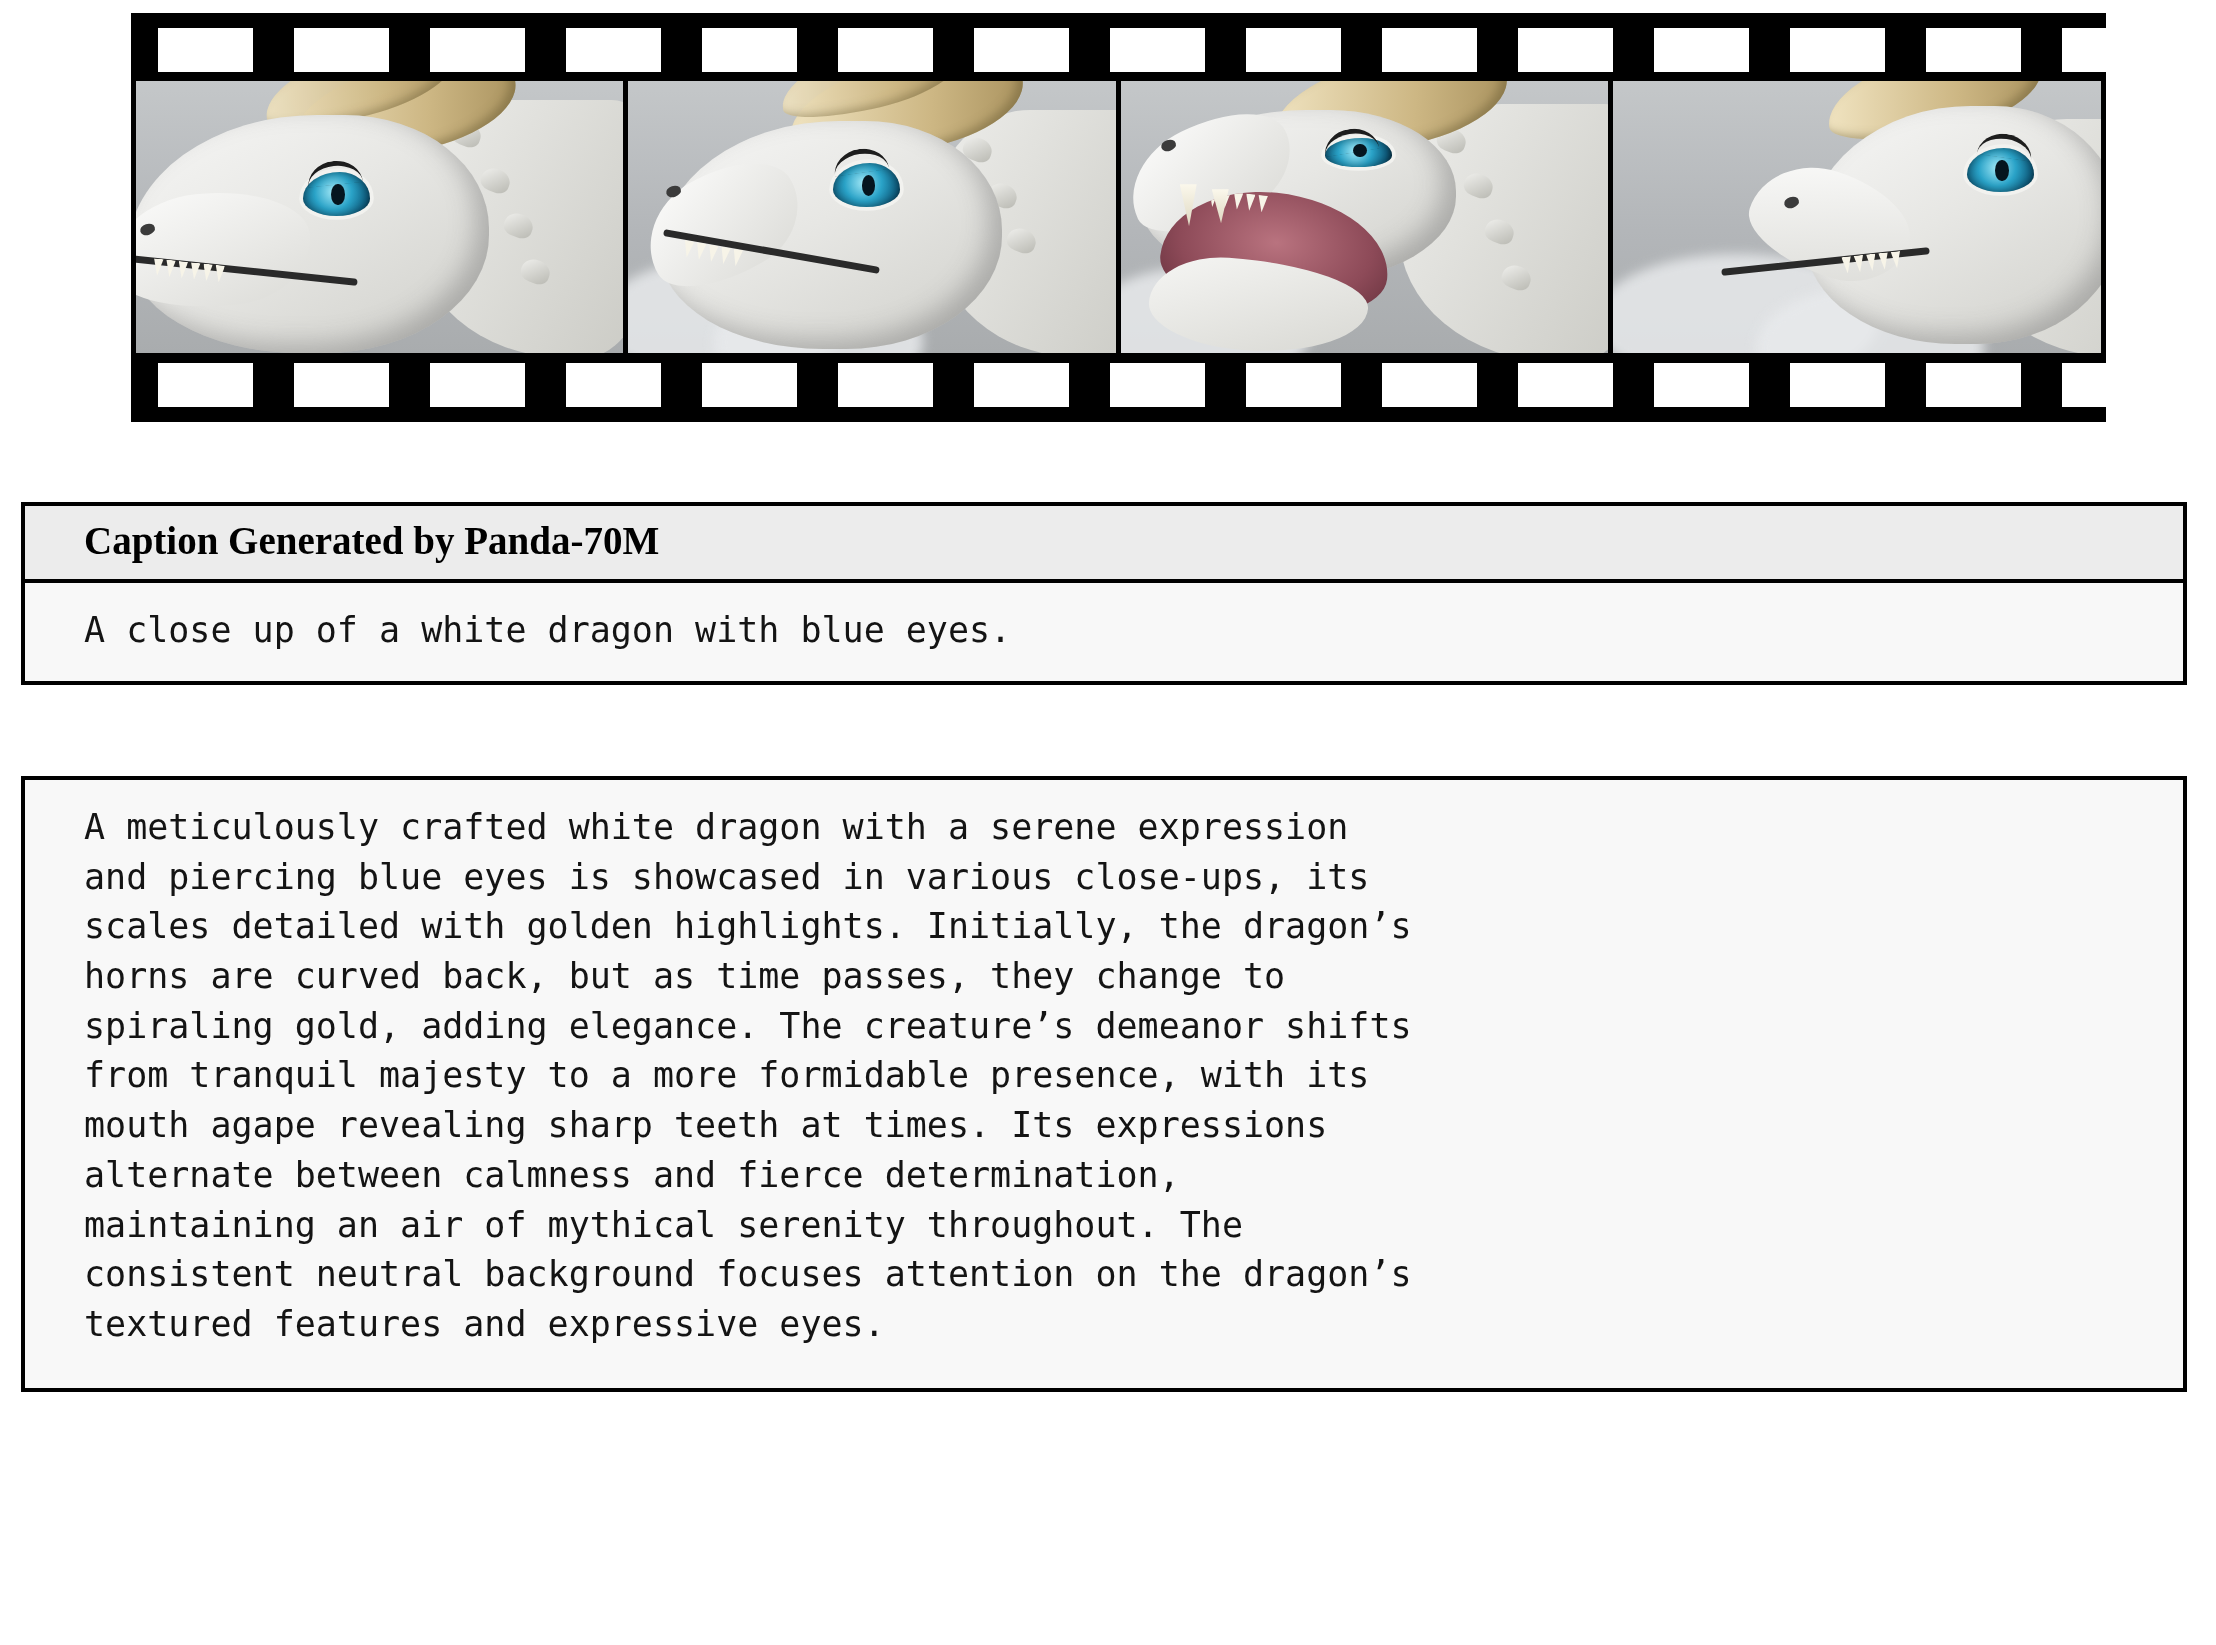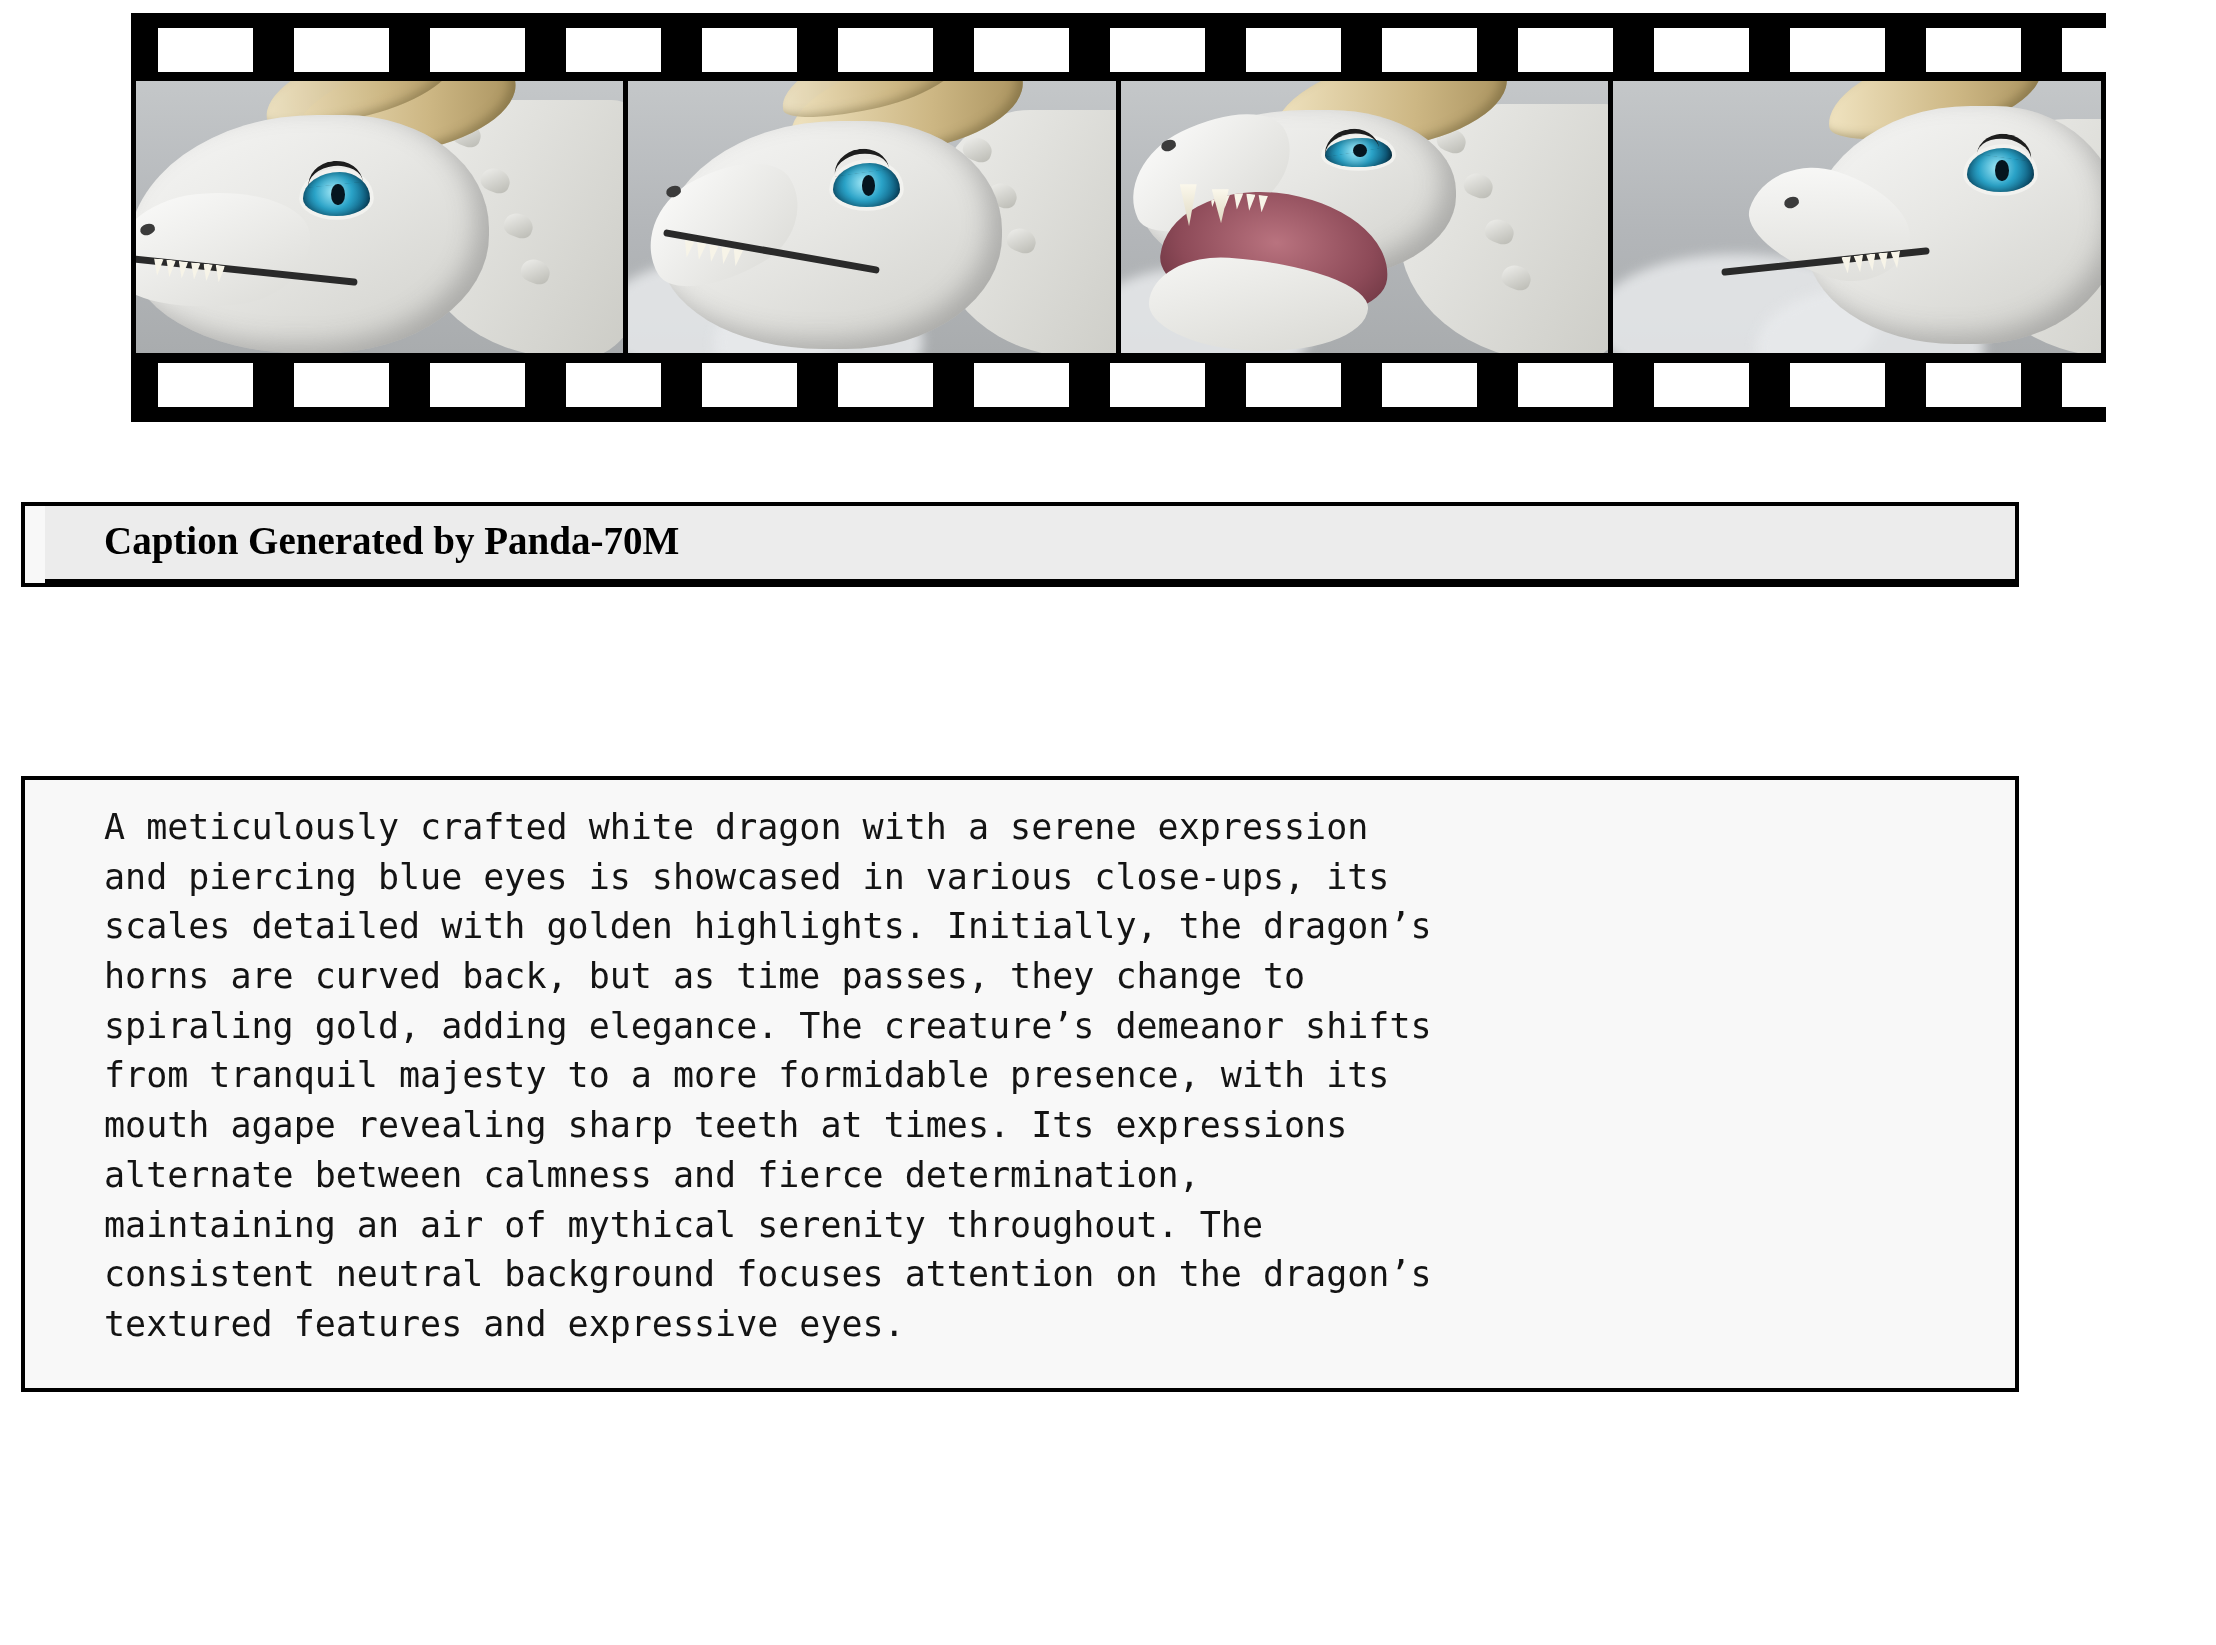--- a/index.html
+++ b/index.html
@@ -171,25 +171,24 @@
     position: absolute;
     width: 17px; height: 42px;
     background: linear-gradient(180deg, #fbf8ec, #ded8c2);
     clip-path: polygon(0 0, 100% 0, 55% 100%);
   }
 
   
   .box {
     position: absolute;
     left: 21px;
-    width: 1998px;
+    width: 2166px;
     border: 4.8px solid #000000;
     box-sizing: border-box;
     background: #f8f8f8;
-    padding-left: 20px;
   }
   .box-header {
     background: #ececec;
     border-bottom: 4.8px solid #000000;
     padding: 13.3px 0 15px 59px;
     font-weight: bold;
     font-size: 39px;
     line-height: 1.15;
     color: #000000;
   }
@@ -374,20 +373,21 @@
       <div class="perf"></div>
       <div class="perf"></div>
       <div class="perf"></div>
       <div class="perf"></div>
       <div class="perf"></div>
     </div>
   </div>
 
   <div class="box" id="panda-box">
     <div class="box-header">Caption Generated by Panda-70M</div>
+    <div class="box-body">A close up of a white dragon with blue eyes.</div>
   </div>
 
   <div class="box" id="cogvlm-box">
     <div class="box-body">A meticulously crafted white dragon with a serene expression
 and piercing blue eyes is showcased in various close-ups, its
 scales detailed with golden highlights. Initially, the dragon’s
 horns are curved back, but as time passes, they change to
 spiraling gold, adding elegance. The creature’s demeanor shifts
 from tranquil majesty to a more formidable presence, with its
 mouth agape revealing sharp teeth at times. Its expressions

